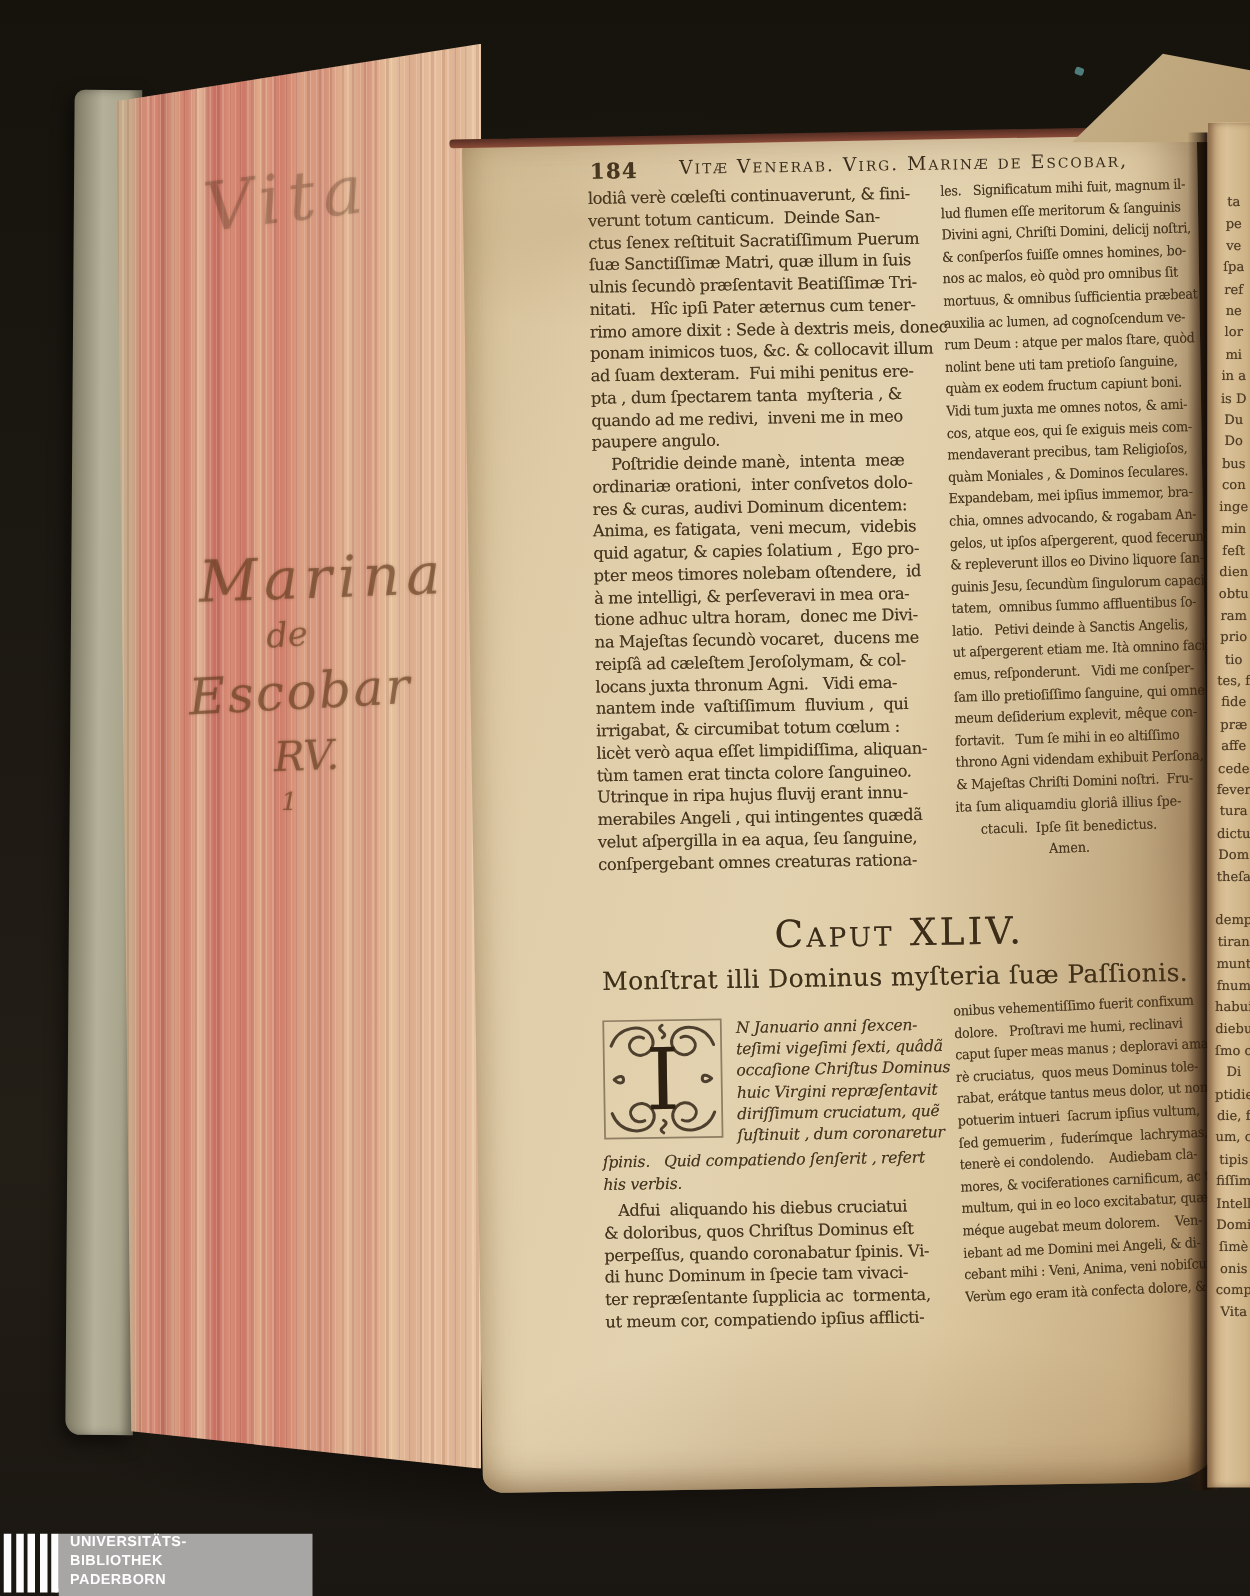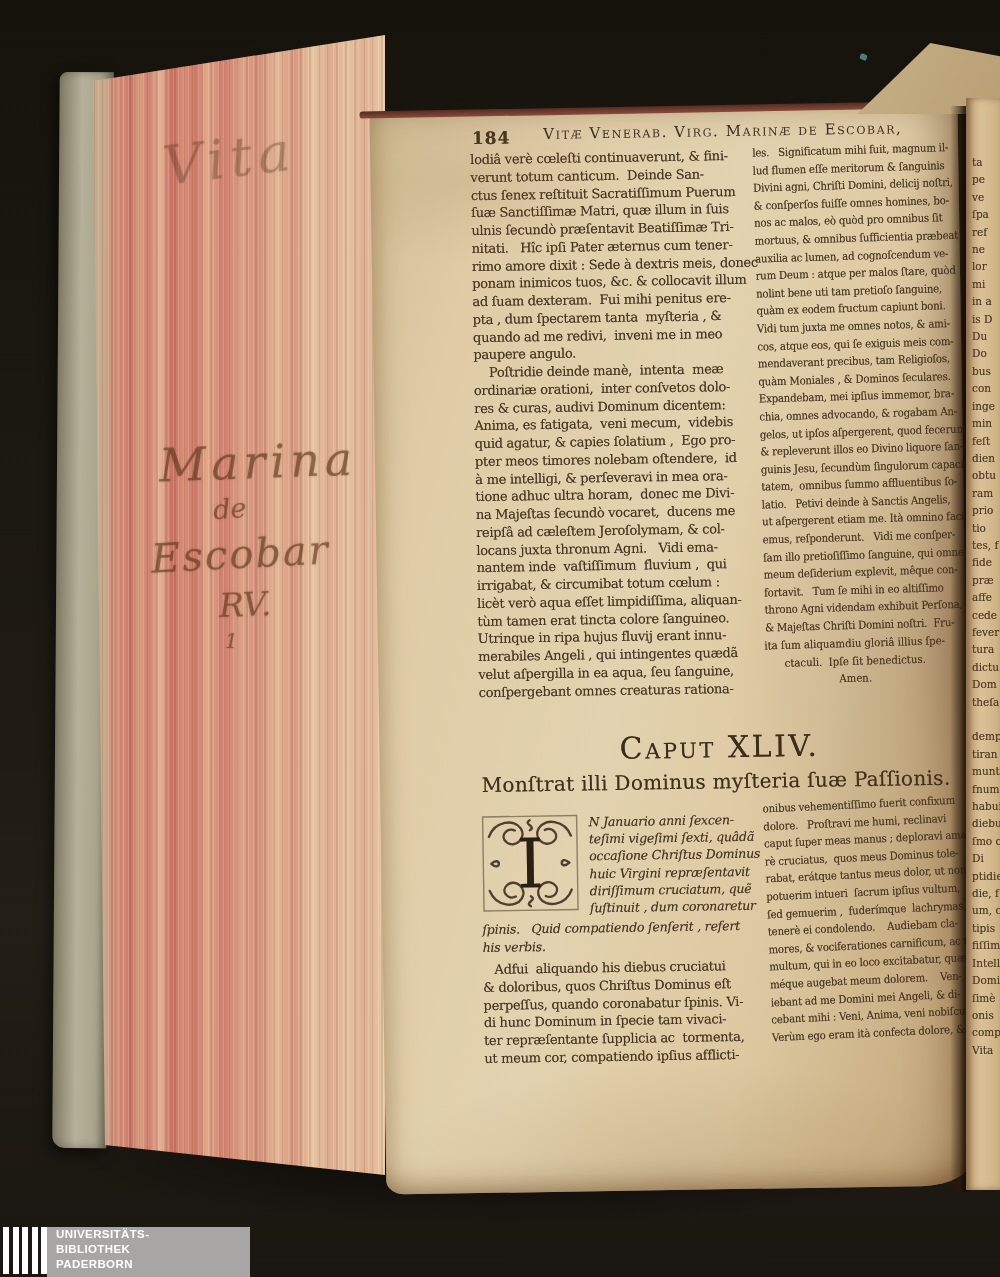--- a/index.html
+++ b/index.html
@@ -71,21 +71,21 @@
   .col-ll-italic{left:100px;top:806px;width:278px;font-style:italic;font-size:12.5px;
     line-height:17.5px;letter-spacing:-.2px;}
   .col-ll-roman{left:100px;top:846px;width:278px;font-size:13px;line-height:17.75px;letter-spacing:-.3px;}
   .col-lr{left:382px;top:690px;width:206px;font-size:11px;line-height:17.6px;letter-spacing:-.2px;
     transform:scaleX(.92) rotate(-1.6deg);transform-origin:left top;}
   
   .gutter{position:absolute;left:950px;top:106px;width:24px;height:1086px;
     background:linear-gradient(to right,rgba(61,38,20,0),rgba(45,26,12,.55) 40%,rgba(22,12,5,.85) 62%,rgba(61,38,20,.3));}
   .facing{position:absolute;left:966px;top:98px;width:34px;height:1092px;
     background:linear-gradient(to right,#c6a277,#dac197 45%,#ccb084);
-    box-shadow:inset 4px 0 6px rgba(60,35,15,.45);}
+    box-shadow:inset 4px 0 6px rgba(60,35,15,.45);text-align:center;}
   .facing-frags{position:absolute;left:6px;top:56px;width:30px;font-size:10.5px;
     line-height:17.4px;color:#4c3a24;text-shadow:0 0 .6px rgba(70,48,26,.5);overflow:hidden;}
   .facing-corner{position:absolute;left:845px;top:40px;width:155px;height:74px;
     background:linear-gradient(115deg,#c7b189,#b99f74);
     clip-path:polygon(8% 100%,55% 4%,100% 22%,100% 100%);}
   .teal-speck{position:absolute;left:860px;top:54px;width:7px;height:6px;background:#4e7d7c;border-radius:2px;transform:rotate(20deg);}
   
   .stamp{position:absolute;left:0;bottom:0;width:250px;height:50px;font-family:"Liberation Sans",sans-serif;}
   .stamp-bars{position:absolute;left:3px;bottom:3px;width:44px;height:47px;display:flex;gap:3.5px;}
   .stamp-bars .bar{width:6px;height:100%;background:#fdfdfd;}

